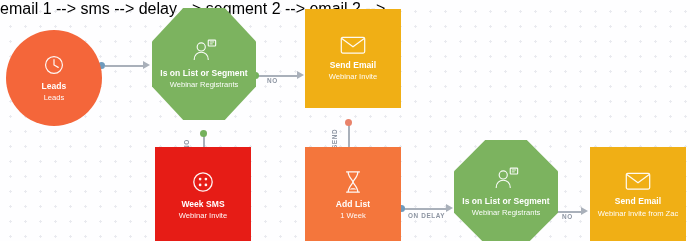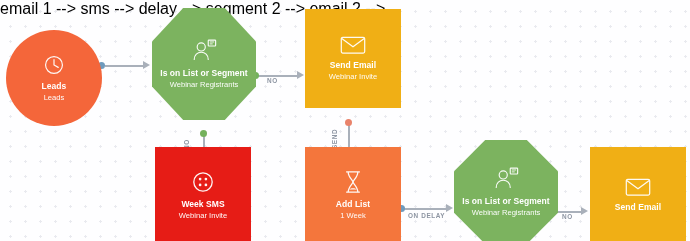--- a/index.html
+++ b/index.html
@@ -264,15 +264,16 @@
 
   
   <div class="node rbox" id="node-email-2" style="background:#F0AF15;">
     <span class="ico">
       <svg width="26" height="20" viewBox="0 0 28 21" fill="none" stroke="#ffffff" stroke-width="1.3">
         <rect x="1.4" y="2.2" width="25.2" height="17" rx="1.6"></rect>
         <path d="M1.9 3.4 L14 12.4 L26.1 3.4" stroke-linejoin="round"></path>
       </svg>
     </span>
     <span class="ttl">Send Email</span>
+    <span class="sub" style="line-height:1.28;">Webinar Invite from Zac</span>
   </div>
 
 </div>
 
 </body></html>

